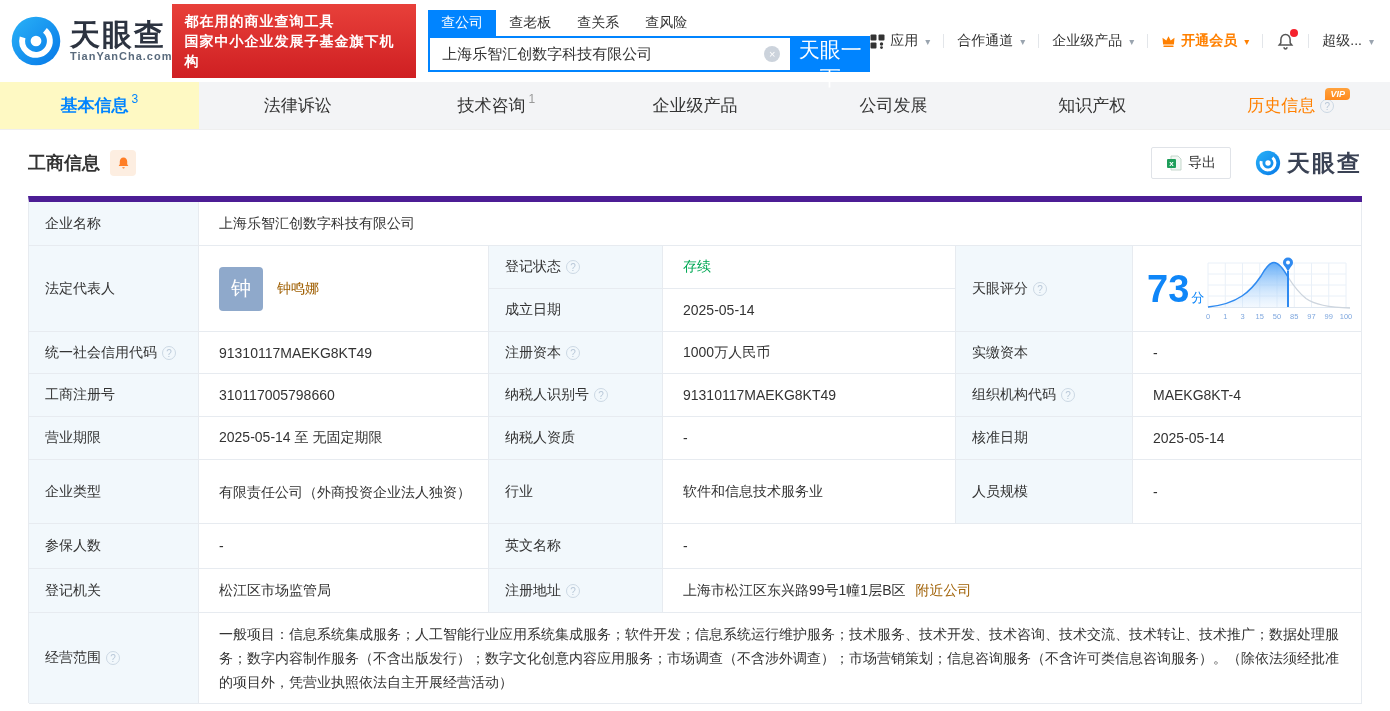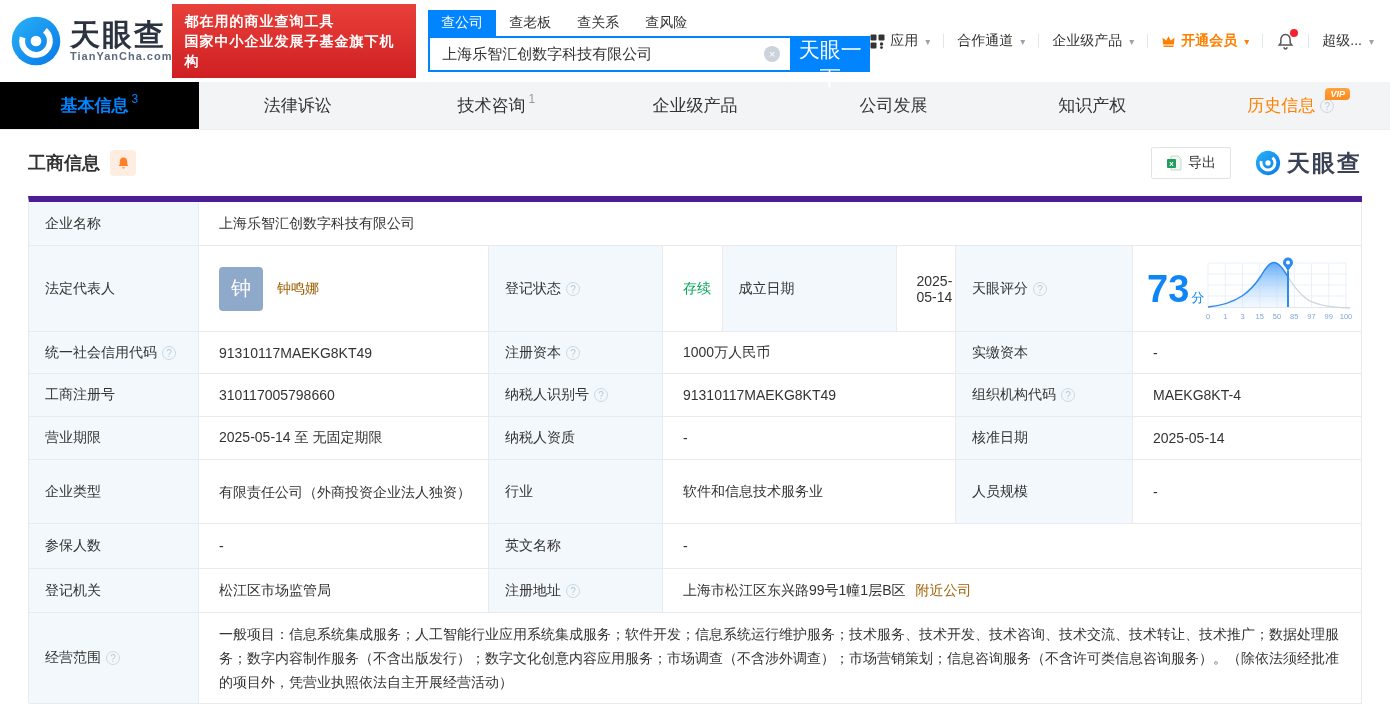--- a/index.html
+++ b/index.html
@@ -31,21 +31,21 @@
   .nav-item { display:flex; align-items:center; gap:5px; cursor:pointer; white-space:nowrap; }
   .caret { color:#9aa4af; font-size:10px; margin-left:2px; }
   .divider { width:1px; height:14px; background:#e3e6ea; margin:0 13px; }
   .vip-link { color:#ff8000; font-weight:bold; }
   .bell-wrap { position:relative; cursor:pointer; display:flex; }
   .red-dot { position:absolute; top:-3px; right:-3px; width:8px; height:8px; border-radius:50%; background:#f5222d; }
   
   .tabbar { display:flex; background:#f3f4f6; height:48px; border-bottom:1px solid #efefef; }
   .tab { flex:1; display:flex; align-items:center; justify-content:center; font-size:17px; color:#333;
     cursor:pointer; position:relative; }
-  .tab.active { background:#000000; color:#0084ff; font-weight:bold; }
+  .tab.active { background:#fef9c3; color:#0084ff; font-weight:bold; }
   .cnt { font-size:12px; margin-left:3px; position:relative; top:-7px; color:#999; font-weight:normal; }
   .tab.active .cnt { color:#0084ff; }
   .tab.history { color:#ff8000; }
   .viptag { position:absolute; top:6px; margin-left:94px; background:linear-gradient(180deg,#ffa23e,#ff8a1d);
     color:#fff; font-size:9px; font-weight:bold; font-style:italic; padding:1px 5px; border-radius:4px 4px 4px 0; }
   .qmark { display:inline-block; width:14px; height:14px; border:1px solid #ccd8e4; border-radius:50%;
     color:#b9c8d8; font-size:10px; line-height:13px; text-align:center; margin-left:5px; flex:none; }
   .qmark::before { content:"?"; }
   
   .sechead { display:flex; align-items:center; height:66px; padding:0 28px; }
@@ -57,21 +57,21 @@
   .brandmark { display:flex; align-items:center; gap:6px; margin-left:24px; }
   .brandmark .cn { font-size:23px; font-weight:bold; color:#3a4254; letter-spacing:2px; }
   
   .tbl { margin:0 28px; border-top:6px solid #4c1d95; border-left:1px solid #e7ebf0; font-size:14px; }
   .row { display:grid; grid-template-columns:170px 290px 174px 293px 177px 1fr; }
   .cell { border-right:1px solid #e7ebf0; border-bottom:1px solid #e7ebf0; display:flex; align-items:center; }
   .lab { background:#f2f8fc; padding-left:16px; color:#333; }
   .val { padding-left:20px; background:#fff; }
   .green { color:#00a854; }
   .link { color:#a16207; cursor:pointer; }
-  .midblock { grid-column:3/5; display:flex; flex-direction:row; }
+  .midblock { grid-column:3/5; display:flex; flex-direction:column; }
   .subrow { flex:1; display:grid; grid-template-columns:174px 1fr; }
   .avatar { width:44px; height:44px; border-radius:4px; background:#8fa9cb; color:#fff; font-size:20px;
     display:flex; align-items:center; justify-content:center; flex:none; }
   .rep-name { margin-left:14px; }
   .score-cell { padding-left:14px; gap:0; }
   .score-num { font-size:38px; font-weight:bold; color:#0f86f8; line-height:38px; }
   .score-unit { font-size:13px; color:#0f86f8; margin-left:2px; }
   .scope-val { line-height:24px; padding:9px 20px; align-items:flex-start; }
   .wrapval { padding-right:16px; line-height:22px; }
 </style>

